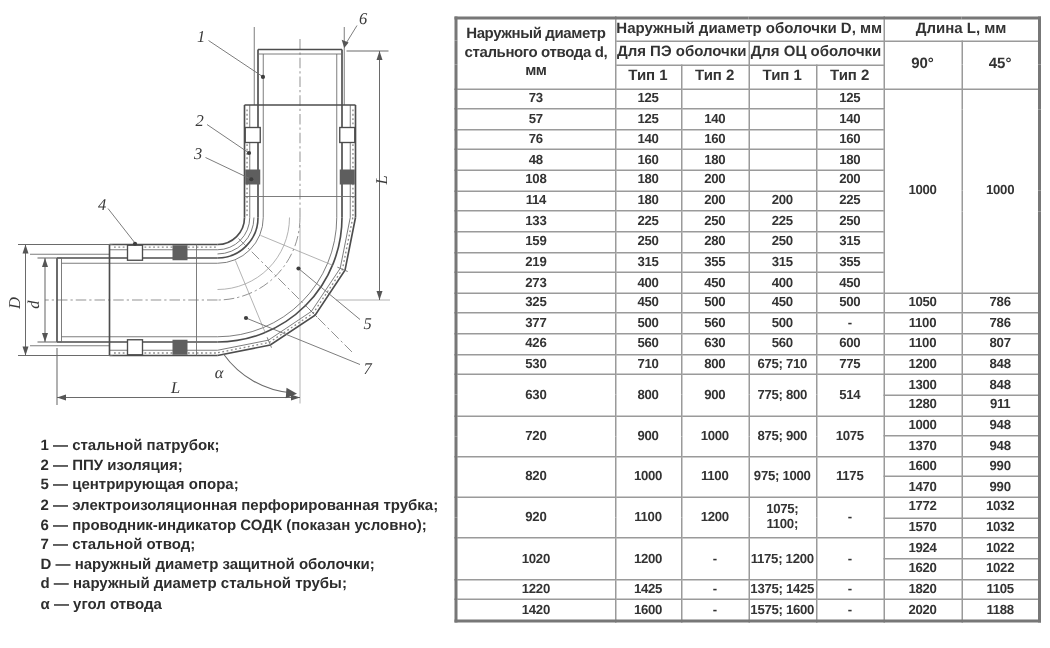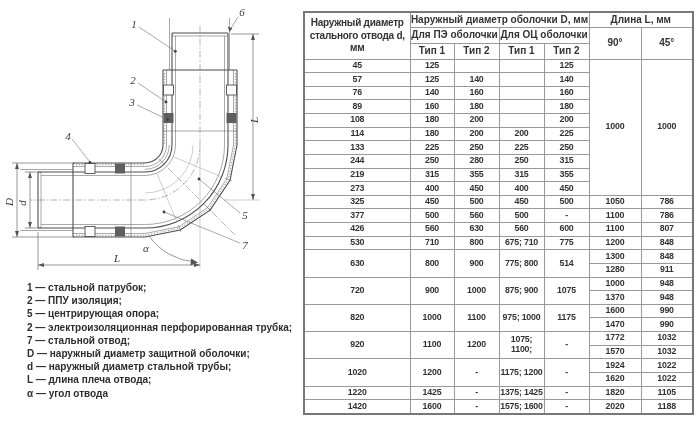--- a/index.html
+++ b/index.html
@@ -12,21 +12,21 @@
   .xtn{stroke:#9a9a9a;stroke-width:0.5;fill:none;}
   .dt{stroke:#8a8a8a;stroke-width:0.9;stroke-dasharray:1.2 1.7;fill:none;}
   .cl{stroke:#8f8f8f;stroke-width:0.65;stroke-dasharray:7 2 1.5 2;fill:none;}
   .dim{stroke:#6a6a6a;stroke-width:0.7;fill:none;}
   .arr{fill:#555;stroke:none;}
   .dot{fill:#3d3d3d;stroke:none;}
   .blk{fill:#5e5e5e;stroke:none;}
   .sup{fill:#ffffff;stroke:#4d4d4d;stroke-width:0.9;}
   text.dg{font:italic 11px "Liberation Serif",serif;fill:#3a3a3a;}
   
-  .legend{position:absolute;left:27px;top:281px;width:278px;color:#2d2d2d;
+  .legend{position:absolute;left:27px;top:291px;width:278px;color:#2d2d2d;
           font:bold 10px "Liberation Sans",sans-serif;}
   .legend-item{line-height:13.2px;white-space:nowrap;}
   
   .table-wrap{position:absolute;left:303px;top:11px;width:389px;height:404px;}
   table.spec{width:389px;height:404px;border-collapse:collapse;table-layout:fixed;
              color:#333;border:2px solid #777;}
   .spec th,.spec td{border:1px solid #9a9a9a;text-align:center;vertical-align:middle;
                     padding:0;overflow:hidden;}
   .spec thead th{font-size:10px;font-weight:bold;line-height:1.25;}
   .spec thead tr:nth-child(1){height:15px;}
@@ -193,24 +193,24 @@
         <circle class="dot" cx="164" cy="212" r="1.4"></circle>
       <text class="dg" x="245" y="249" text-anchor="middle">7</text>
     </g>
   </svg>
 
   <div class="legend">
       <div class="legend-item">1 — стальной патрубок;</div>
       <div class="legend-item">2 — ППУ изоляция;</div>
       <div class="legend-item">5 — центрирующая опора;</div>
       <div class="legend-item">2 — электроизоляционная перфорированная трубка;</div>
+      <div class="legend-item">6 — проводник-индикатор СОДК (показан условно);</div>
       <div class="legend-item">7 — стальной отвод;</div>
       <div class="legend-item">D — наружный диаметр защитной оболочки;</div>
       <div class="legend-item">d — наружный диаметр стальной трубы;</div>
-      <div class="legend-item">L — длина плеча отвода;</div>
       <div class="legend-item">α — угол отвода</div>
     </div>
 
   <div class="table-wrap">
     <table class="spec">
       <colgroup>
         <col style="width:106px">
           <col style="width:44px">
           <col style="width:45px">
         <col style="width:45px">
@@ -232,21 +232,21 @@
         </tr>
         <tr>
           <th>Тип 1</th>
           <th>Тип 2</th>
           <th>Тип 1</th>
           <th>Тип 2</th>
         </tr>
       </thead>
       <tbody>
           <tr>
-            <td>45</td>
+            <td>73</td>
             <td>125</td>
             <td></td>
             <td></td>
             <td>125</td>
             <td rowspan="10">1000</td>
             <td rowspan="10">1000</td>
           </tr>
           <tr>
             <td>57</td>
             <td>125</td>
@@ -255,21 +255,21 @@
             <td>140</td>
           </tr>
           <tr>
             <td>76</td>
             <td>140</td>
             <td>160</td>
             <td></td>
             <td>160</td>
           </tr>
           <tr>
-            <td>89</td>
+            <td>48</td>
             <td>160</td>
             <td>180</td>
             <td></td>
             <td>180</td>
           </tr>
           <tr>
             <td>108</td>
             <td>180</td>
             <td>200</td>
             <td></td>
@@ -283,21 +283,21 @@
             <td>225</td>
           </tr>
           <tr>
             <td>133</td>
             <td>225</td>
             <td>250</td>
             <td>225</td>
             <td>250</td>
           </tr>
           <tr>
-            <td>244</td>
+            <td>159</td>
             <td>250</td>
             <td>280</td>
             <td>250</td>
             <td>315</td>
           </tr>
           <tr>
             <td>219</td>
             <td>315</td>
             <td>355</td>
             <td>315</td>

